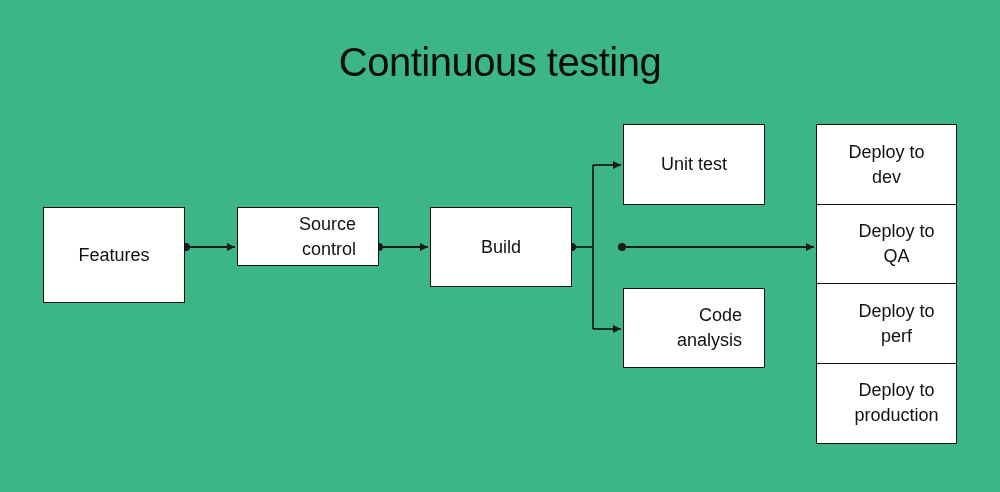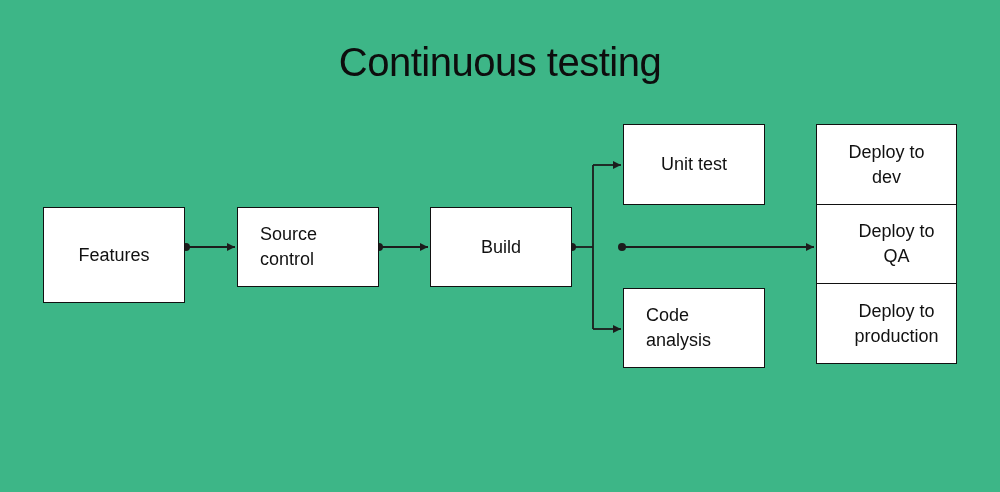--- a/index.html
+++ b/index.html
@@ -49,31 +49,31 @@
   }
   .connectors .dot { fill: var(--line); }
   .arrow-head { fill: var(--line); }
   .node {
     position: absolute;
     background: var(--box-fill);
     border: 1.5px solid var(--box-border);
     display: flex;
     align-items: center;
     justify-content: center;
-    text-align: left;
+    text-align: right;
     color: var(--text);
     font-size: 18px;
     line-height: 25px;
   }
   .node-label {
     display: inline-block;
     max-width: 96px;
   }
   .node-features       { left: 43px;  top: 207px; width: 142px; height: 96px; }
-  .node-source-control { left: 237px; top: 207px; width: 142px; height: 80px; }
+  .node-source-control { left: 237px; top: 207px; width: 142px; height: 59px; }
   .node-build          { left: 430px; top: 207px; width: 142px; height: 80px; }
   .node-unit-test      { left: 623px; top: 124px; width: 142px; height: 81px; }
   .node-code-analysis  { left: 623px; top: 288px; width: 142px; height: 80px; }
   .deploy-stack {
     position: absolute;
     left: 816px;
     top: 124px;
     width: 141px;
     display: flex;
     flex-direction: column;
@@ -154,17 +154,20 @@
   </div>
 
   <div class="deploy-stack">
     <div class="deploy-cell">
       <span class="node-label">Deploy to dev</span>
     </div>
     <div class="deploy-cell">
       <span class="node-label">Deploy to QA</span>
     </div>
     <div class="deploy-cell">
+      <span class="node-label">Deploy to perf</span>
+    </div>
+    <div class="deploy-cell">
       <span class="node-label">Deploy to production</span>
     </div>
   </div>
 
 </div>
 
 </body></html>

